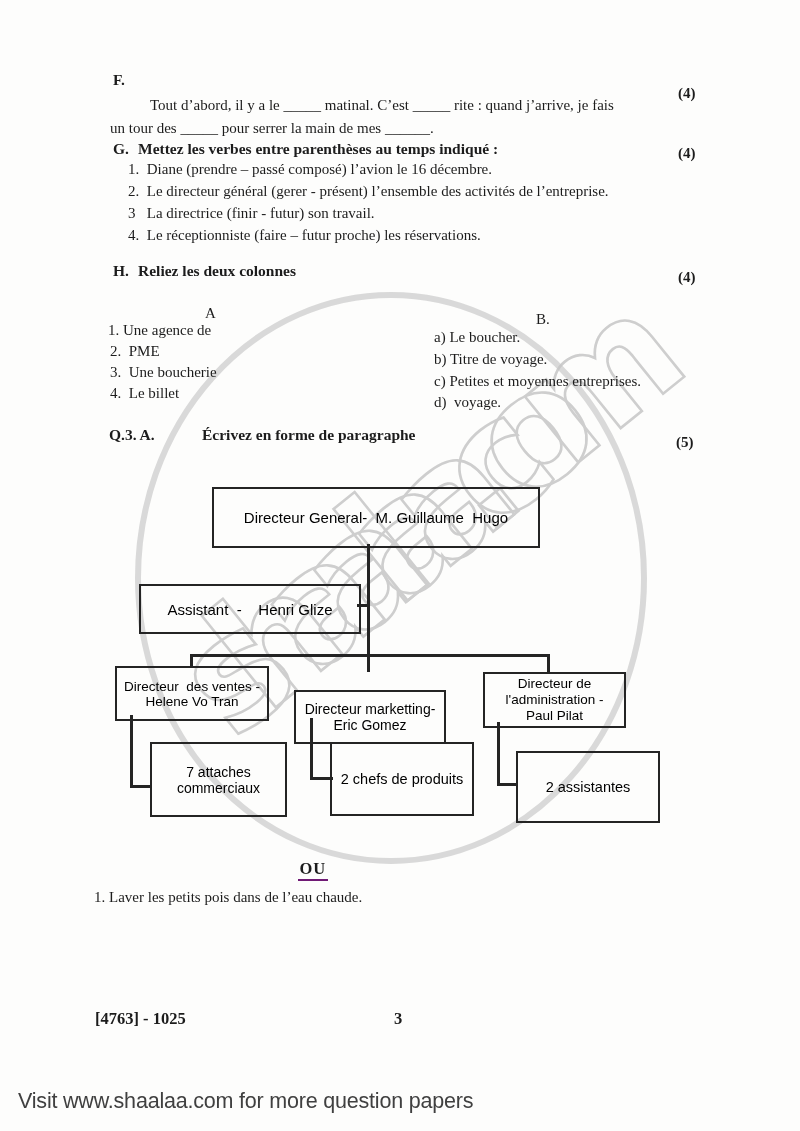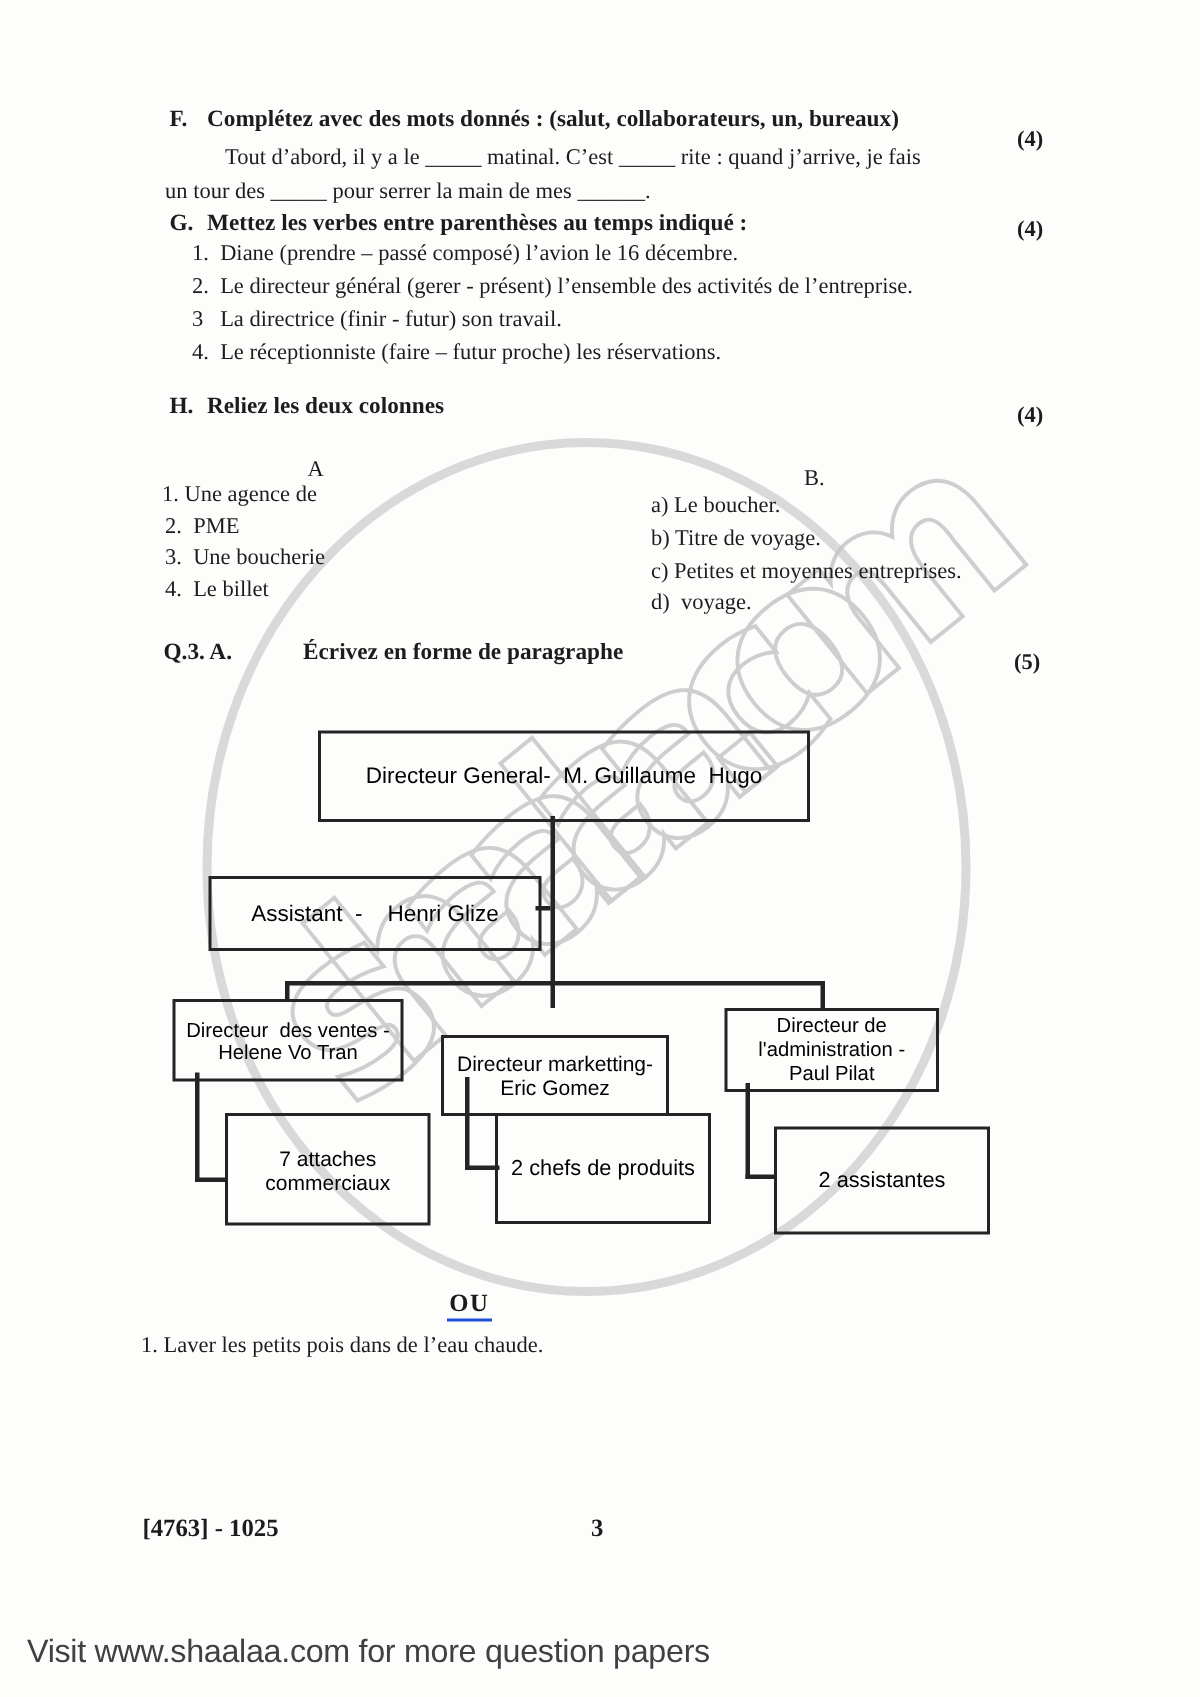--- a/index.html
+++ b/index.html
@@ -12,38 +12,37 @@
   .t{position:absolute;white-space:pre;font-size:15px;line-height:1.25;}
   .bold{font-weight:bold;}
   .h16{font-size:15.5px;}
   .obox{
     position:absolute;border:2.5px solid #242424;background:transparent;
     display:flex;flex-direction:column;align-items:center;justify-content:center;
     text-align:center;font-family:"Liberation Sans",sans-serif;color:#000000;
   }
   .obox span{display:block;white-space:pre;}
   .cline{position:absolute;background:#242424;}
-  .ou-underline{border-bottom:2px solid #1d4ed8;padding:0 2px 1px 2px;letter-spacing:1px;}
+  .ou-underline{border-bottom:2px solid #701a75;padding:0 2px 1px 2px;letter-spacing:1px;}
   .caption{
     position:absolute;font-family:"Liberation Sans",sans-serif;
     font-size:21.5px;color:#404040;letter-spacing:-0.2px;white-space:pre;
   }
 </style>
 </head>
 <body>
 
 <div class="page">
 
   <svg class="wm" width="800" height="1131" viewBox="0 0 800 1131">
     <ellipse cx="391" cy="578" rx="253" ry="283" fill="none" stroke-width="6" opacity="0.8" stroke="#cfcfcf"></ellipse>
     <text transform="translate(233,742) rotate(-39)" font-family="DejaVu Sans, sans-serif" font-size="155" font-weight="bold" letter-spacing="-50" fill="none" stroke-width="2.6" opacity="0.85" stroke="#c6c6c6">shaalaa.com</text>
   </svg>
 
   <div class="t bold h16" style="left:113px;top:70px">F.</div>
-  <div class="t bold h16" style="left:138px;top:70px">Complétez avec des mots donnés : (salut, collaborateurs, un, bureaux)</div>
   <div class="t bold" style="left:678px;top:84px">(4)</div>
   <div class="t" style="left:110px;top:119px">un tour des _____ pour serrer la main de mes ______.</div>
   <div class="t" style="left:150px;top:96px">Tout d’abord, il y a le _____ matinal. C’est _____ rite : quand j’arrive, je fais</div>
 
   <div class="t bold h16" style="left:113px;top:139px">G.</div>
   <div class="t bold h16" style="left:138px;top:139px">Mettez les verbes entre parenthèses au temps indiqué :</div>
   <div class="t bold" style="left:678px;top:144px">(4)</div>
   <div class="t" style="left:128px;top:160px">1.  Diane (prendre – passé composé) l’avion le 16 décembre.</div>
   <div class="t" style="left:128px;top:182px">2.  Le directeur général (gerer - présent) l’ensemble des activités de l’entreprise.</div>
   <div class="t" style="left:128px;top:204px">3   La directrice (finir - futur) son travail.</div>

